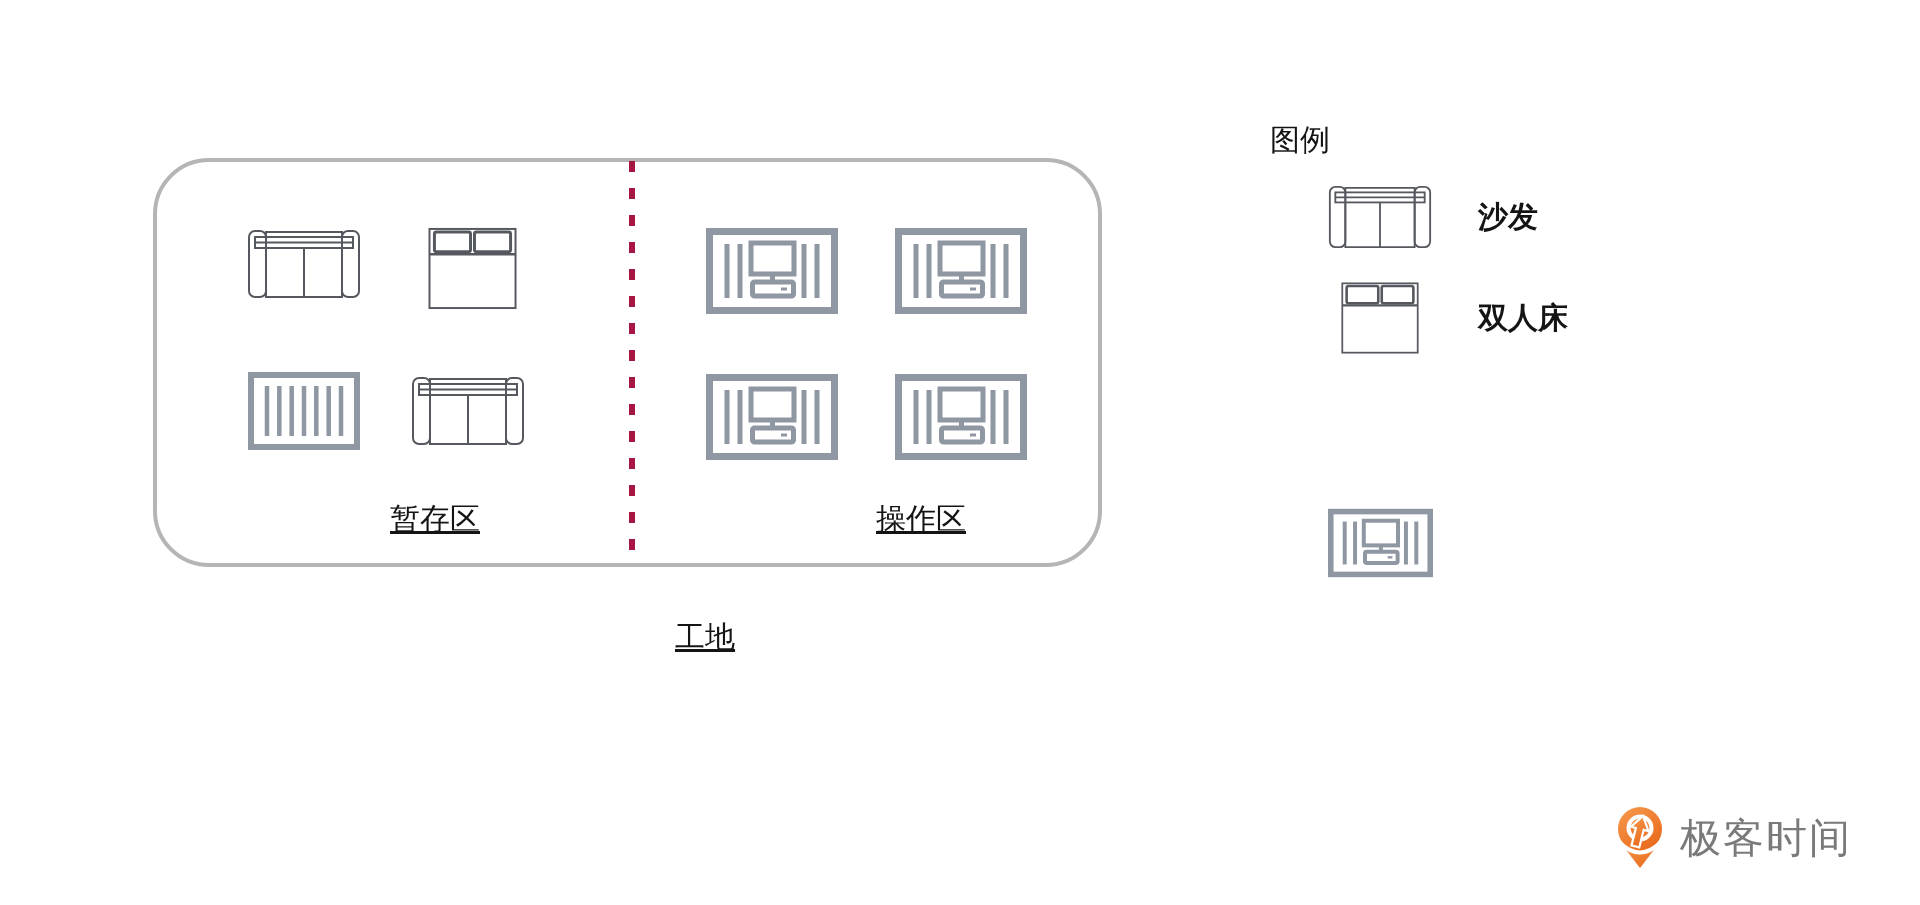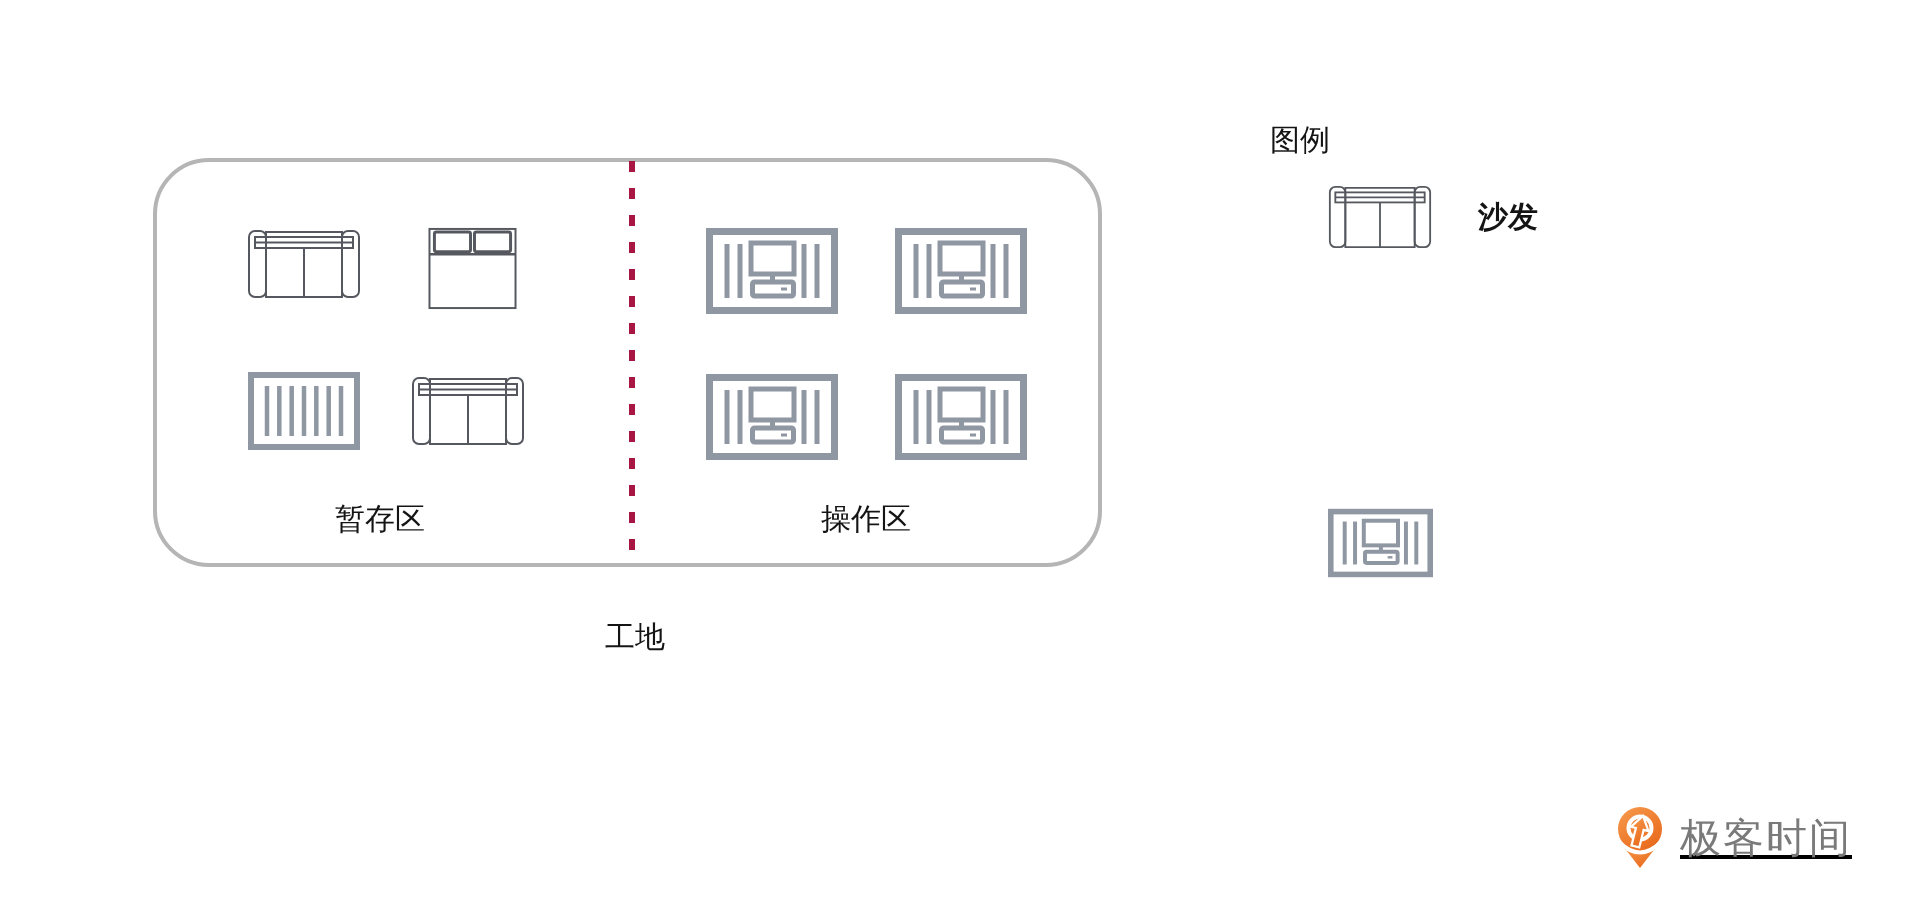--- a/index.html
+++ b/index.html
@@ -18,31 +18,31 @@
 
   
   .site-map{position:absolute;left:153px;top:158px;width:949px;height:409px;
     border:4px solid var(--color-map-border);border-radius:56px;}
   .divider{position:absolute;left:629px;top:161px;width:6px;height:404px;
     background:repeating-linear-gradient(to bottom,var(--color-divider) 0 11px,transparent 11px 27px);}
   .map-item{position:absolute;display:block;}
   .outline-icon{color:var(--color-icon-outline);}
   .solid-icon{color:var(--color-icon-grey);}
 
-  .zone-label,.map-title{position:absolute;width:200px;text-align:center;
-    font-size:30px;line-height:34px;color:var(--color-text);}
+  .zone-label,.map-title{position:absolute;width:200px;text-align:right;
+    font-size:30px;line-height:34px;color:var(--color-text);text-decoration:underline;}
 
   
   .legend-title{position:absolute;left:1238px;top:123px;font-size:30px;line-height:34px;color:var(--color-text);margin-left:32px;}
   .legend-row{position:absolute;left:1320px;display:flex;align-items:center;font-weight:bold;}
   .legend-icon-slot{width:120px;display:flex;justify-content:center;align-items:center;}
   .legend-label{margin-left:38px;font-size:30px;color:var(--color-text);white-space:nowrap;}
 
   
-  .branding{position:absolute;left:1615px;top:806px;display:flex;align-items:center;text-decoration:underline;}
+  .branding{position:absolute;left:1615px;top:806px;display:flex;align-items:center;}
   .logo-text{margin-left:15px;font-size:41px;letter-spacing:2px;color:var(--color-logo-text);}
 
   .symbol-defs{position:absolute;width:0;height:0;overflow:hidden;}
 </style>
 </head>
 <body>
 
 <svg class="symbol-defs" aria-hidden="true">
   <defs>
     <linearGradient id="lg-orange" x1="0" y1="0" x2="0.7" y2="1">
@@ -152,20 +152,28 @@
 
   <div class="legend-row" style="top:186px;height:62px">
     <div class="legend-icon-slot">
       <svg class="outline-icon" style="width:104px;height:62px">
           <use href="#sym-sofa"></use>
         </svg>
     </div>
     <span class="legend-label">沙发</span>
   </div>
 
+  <div class="legend-row" style="top:281px;height:74px">
+    <div class="legend-icon-slot">
+      <svg class="outline-icon" style="width:78px;height:74px">
+          <use href="#sym-bed"></use>
+        </svg>
+    </div>
+    <span class="legend-label">双人床</span>
+  </div>
 
 
   <div class="legend-row" style="top:508px;height:70px">
     <div class="legend-icon-slot">
       <svg class="solid-icon" style="width:105px;height:70px">
           <use href="#sym-modified"></use>
         </svg>
     </div>
   </div>
 

